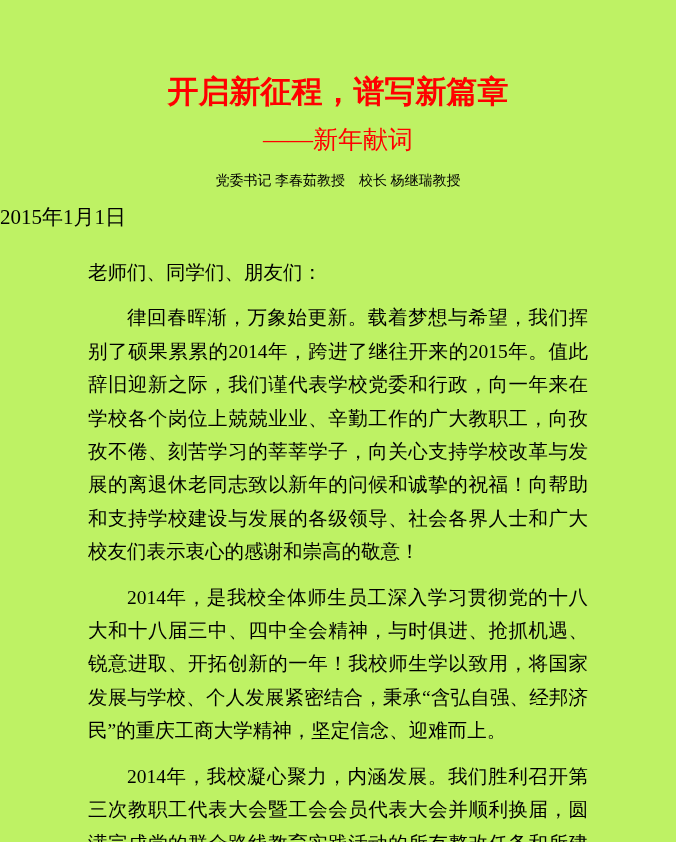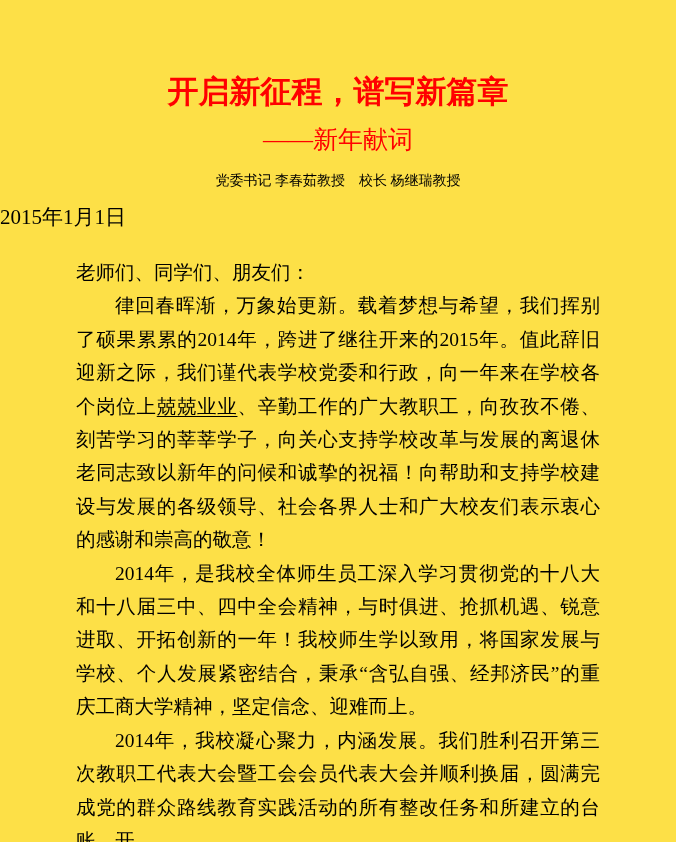--- a/index.html
+++ b/index.html
@@ -4,21 +4,21 @@
 <style>
   html, body {
     margin: 0;
     padding: 0;
     background: #ffffff;
   }
   .page {
     position: relative;
     width: 676px;
     height: 842px;
-    background: #fde047;
+    background: #bef264;
     overflow: hidden;
     font-family: "Liberation Serif", "DejaVu Serif", serif;
     color: #000000;
   }
   .title {
     margin: 74px 0 0 0;
     font-family: "Liberation Sans", "DejaVu Sans", sans-serif;
     font-weight: bold;
     font-size: 31px;
     line-height: 36px;
@@ -47,28 +47,27 @@
   .body-text {
     margin-top: 26px;
     margin-left: 76px;
     width: 524px;
     font-size: 19.5px;
     line-height: 33.4px;
     text-align: justify;
     text-justify: inter-ideograph;
   }
   .para {
-    margin: 0;
+    margin: 12px;
     padding: 0;
   }
   .para.indent {
     text-indent: 2em;
   }
   .underlined {
-    text-decoration: underline;
     text-decoration-thickness: 1px;
     text-underline-offset: 3px;
   }
 </style>
 </head>
 <body>
 
 <div class="page">
   <h1 class="title" style="color: rgb(255, 0, 0);">开启新征程，谱写新篇章</h1>
   <h2 class="subtitle" style="color: rgb(255, 0, 0);">——新年献词</h2>

